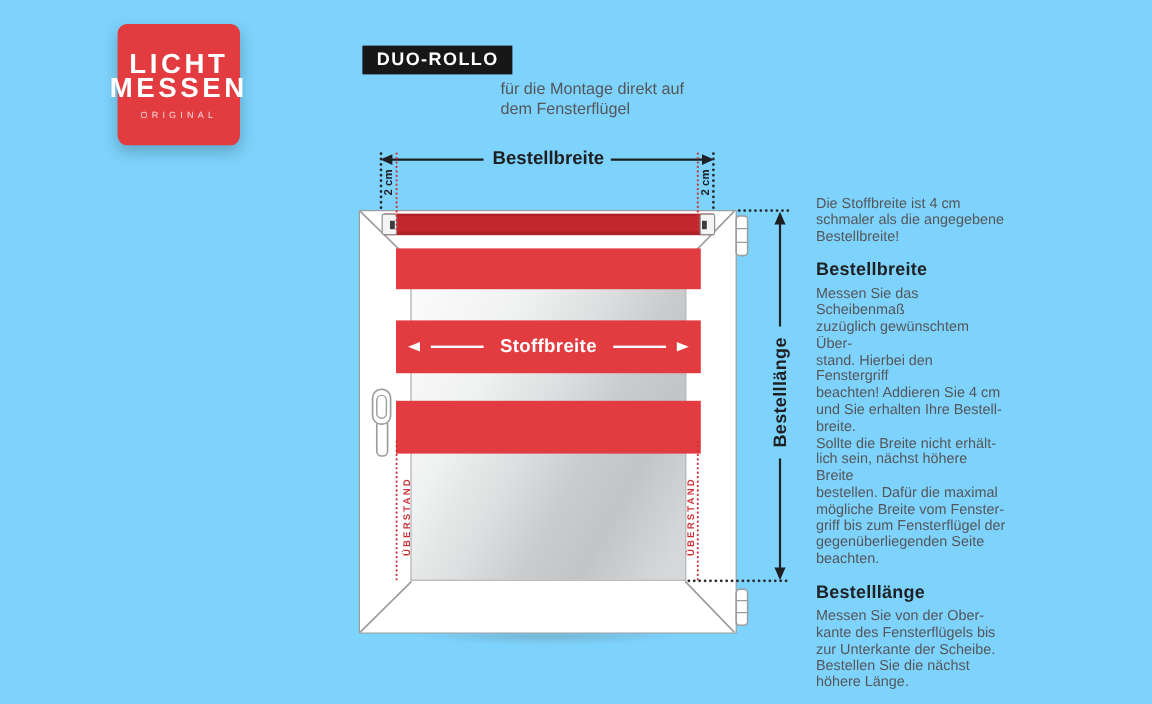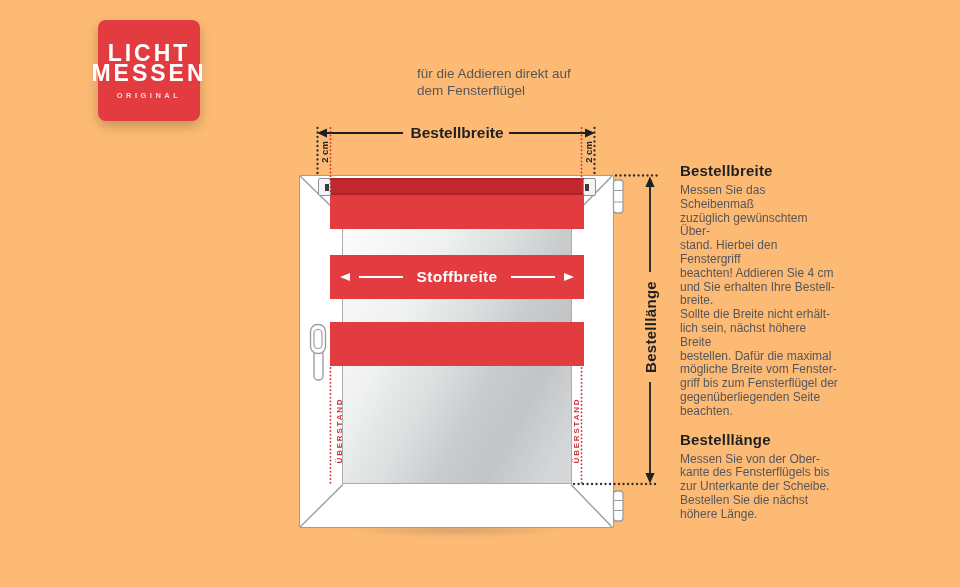--- a/index.html
+++ b/index.html
@@ -1,29 +1,29 @@
 <!DOCTYPE html>
 <html style="--brand-red: #E23B40; --cassette-red: #C1272D; --dotted-red: #CE3038; --frame-gray: #9B9EA0; --text-gray: #55565A; --heading-black: #1F2023; --badge-black: #171717;"><head>
 <meta charset="utf-8">
 <style>
   html,body{margin:0;padding:0;background:#fff;}
   .canvas{
-    position:relative;width:960px;height:587px;overflow:hidden;background:#fdba74;
+    position:relative;width:960px;height:587px;overflow:hidden;background:#7dd3fc;
     font-family:"Liberation Sans",sans-serif;
   }
   
   .logo{
     position:absolute;left:98px;top:20px;width:102px;height:101px;
     background:var(--brand-red,#E23B40);border-radius:8px;
     display:flex;flex-direction:column;align-items:center;justify-content:center;
     padding-top:2px;box-sizing:border-box;color:#fff;
     box-shadow:0 5px 12px rgba(0,0,0,.22);
   }
   .logo-line{font-size:23px;font-weight:bold;letter-spacing:3px;line-height:20px;}
-  .logo-sub{font-size:7.5px;letter-spacing:3.5px;margin-top:8px;color:#F6D9DA;font-weight:bold;}
+  .logo-sub{font-size:7.5px;letter-spacing:3.5px;margin-top:8px;color:#F6D9DA;}
   
   .badge{
     position:absolute;left:302px;top:38px;background:var(--badge-black,#171717);
     color:#fff;font-size:15px;font-weight:bold;letter-spacing:1.2px;
     line-height:16px;padding:4px 11px 4px 12px;
   }
   .title{
     position:absolute;left:417px;top:41px;font-size:17px;font-weight:bold;
     letter-spacing:.6px;color:var(--heading-black,#1F2023);
   }
@@ -54,21 +54,21 @@
     position:absolute;left:320px;top:178px;width:275px;height:18px;
     background:var(--cassette-red,#C1272D);z-index:3;
     box-shadow:inset 0 -3px 0 rgba(0,0,0,.10),inset 0 2px 0 rgba(0,0,0,.08);
   }
   .cap{
     position:absolute;top:178px;width:13px;height:18px;background:#F4F4F4;
     border:1px solid #8F9194;border-radius:2px;box-sizing:border-box;z-index:3;
   }
   .cap-mark{position:absolute;top:5px;width:4px;height:7px;background:#3B3C3E;}
   .stripe{
-    position:absolute;left:330px;width:254px;background:var(--brand-red,#E23B40);z-index:3;
+    position:absolute;left:330px;width:254px;background:var(--brand-red,#E23B40);z-index:3;margin-top:12px;
   }
   .stripe-1{top:195px;height:34px;}
   .stripe-2{top:255px;height:44px;}
   .stripe-3{top:322px;height:44px;}
   .stripe-arrow-row{display:flex;align-items:center;height:100%;padding:0 10px;gap:9px;}
   .ah{width:0;height:0;border-top:4.5px solid transparent;border-bottom:4.5px solid transparent;}
   .ah-left{border-right:10px solid #fff;}
   .ah-right{border-left:10px solid #fff;}
   .aline{flex:1;height:1.7px;background:#fff;}
   .stripe-label{font-weight:bold;font-size:15.5px;color:#fff;letter-spacing:.3px;padding:0 5px;white-space:nowrap;}
@@ -105,21 +105,22 @@
 <body>
 
 <div class="canvas">
 
   <div class="logo">
     <div class="logo-line">LICHT</div>
     <div class="logo-line">MESSEN</div>
     <div class="logo-sub">ORIGINAL</div>
   </div>
 
-  <div class="subtitle">für die Addieren direkt auf
+  <div class="badge">DUO-ROLLO</div>
+  <div class="subtitle">für die Montage direkt auf
 dem Fensterflügel</div>
 
   <div class="window-shadow"></div>
   <div class="window-frame"></div>
   <div class="glass"></div>
 
   <svg class="svg-layer svg-under" viewBox="0 0 960 587">
     <path class="frame-line" d="M300,176 L343,218 M612,176 L571,218 M300,527 L343,484.5 M612,527 L571,484.5"></path>
   </svg>
 
@@ -181,20 +182,23 @@
 
   <div class="dlabel lbl-bestellbreite">Bestellbreite</div>
   <div class="dlabel lbl-2cm lbl-2cm-left rot">2 cm</div>
   <div class="dlabel lbl-2cm lbl-2cm-right rot">2 cm</div>
   <div class="dlabel lbl-bestelllaenge rot">Bestelllänge</div>
   <div class="dlabel lbl-ueberstand lbl-ueberstand-left rot">ÜBERSTAND</div>
   <div class="dlabel lbl-ueberstand lbl-ueberstand-right rot">ÜBERSTAND</div>
 
   <div class="info-col">
     <section>
+      <p>Die Stoffbreite ist 4 cm
+schmaler als die angegebene
+Bestellbreite!</p>
     </section>
     <section>
       <h3>Bestellbreite</h3>
       <p>Messen Sie das Scheibenmaß
 zuzüglich gewünschtem Über-
 stand. Hierbei den Fenstergriff
 beachten! Addieren Sie 4 cm
 und Sie erhalten Ihre Bestell-
 breite.
 Sollte die Breite nicht erhält-

